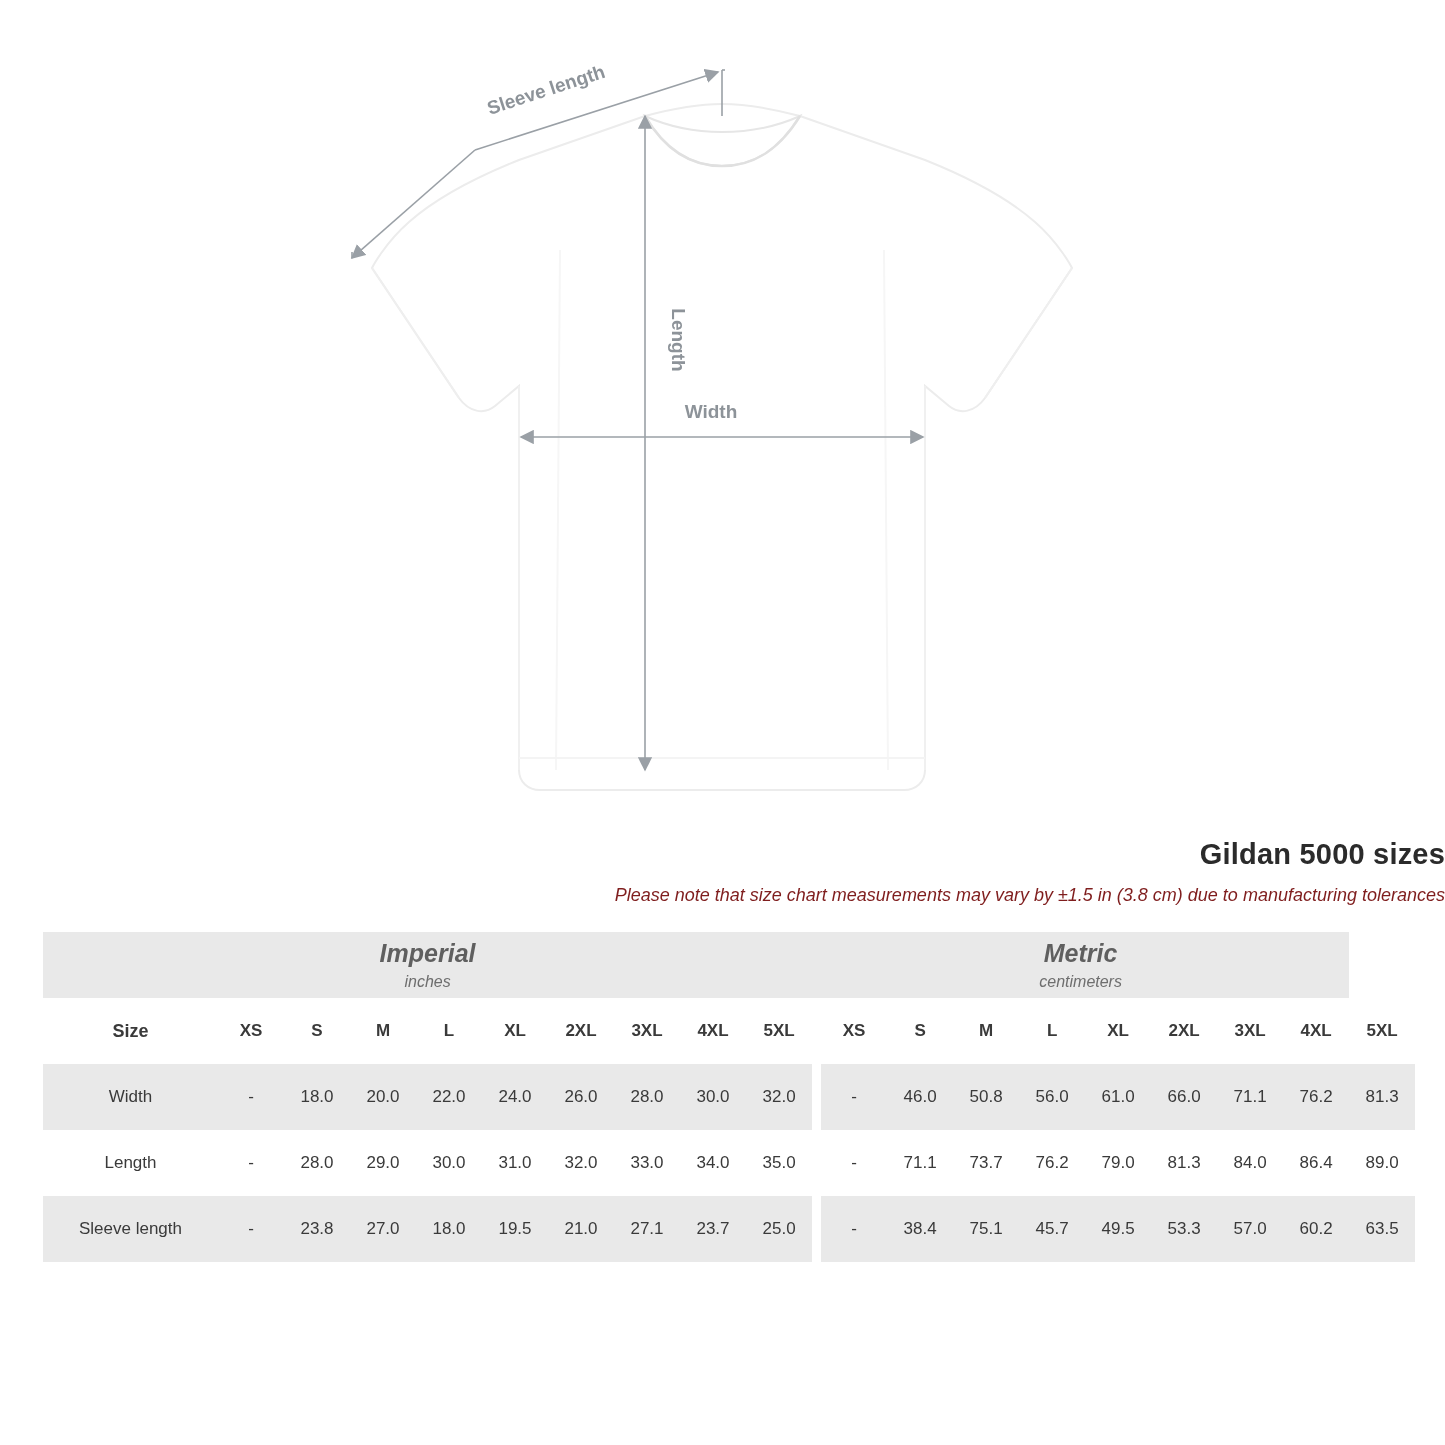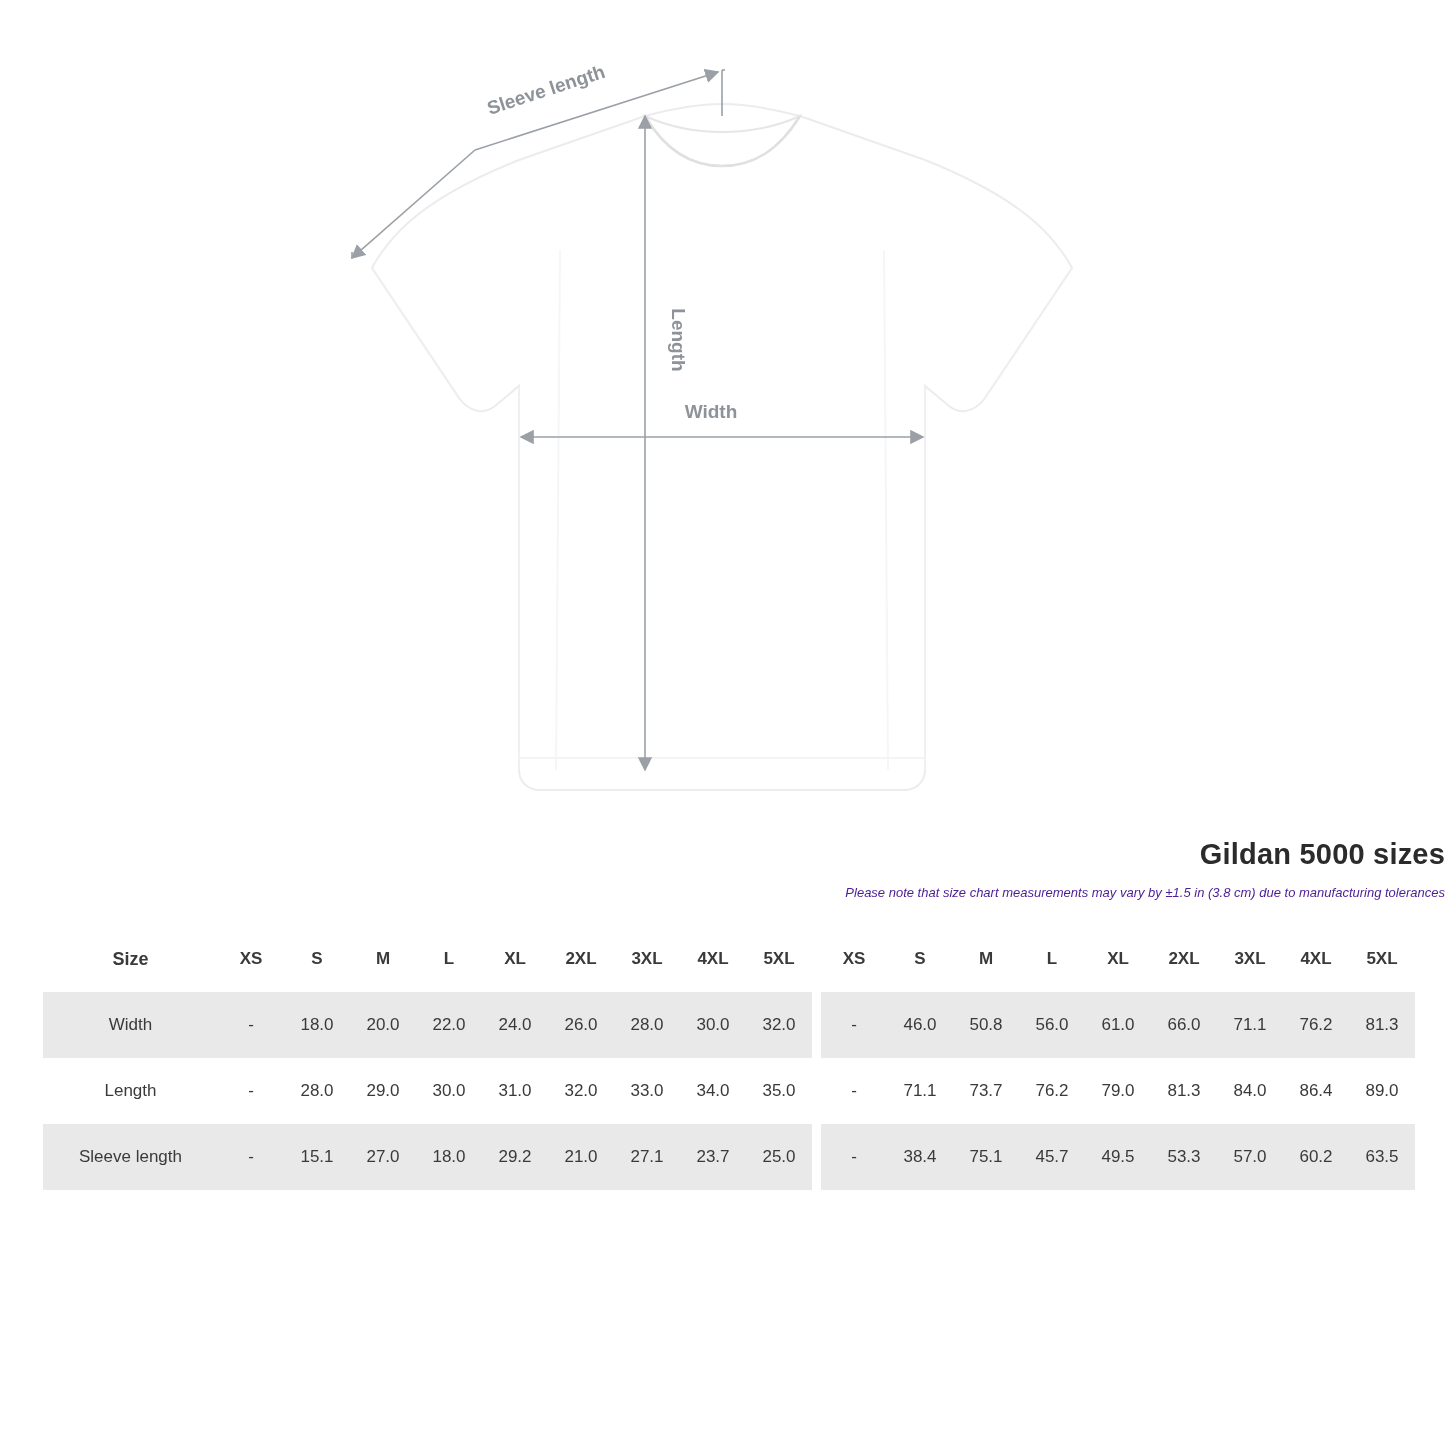--- a/index.html
+++ b/index.html
@@ -35,23 +35,23 @@
     text-align: right;
     margin-top: 18px;
   }
   .chart-title {
     font-size: 29px;
     font-weight: bold;
     color: #2b2b2b;
     letter-spacing: 0.2px;
   }
   .chart-note {
-    font-size: 13px;
+    font-size: 18px;
     font-style: italic;
-    color: #4c1d95;
+    color: #7f1d1d;
     margin-top: 14px;
   }
 
   
   .table-wrap {
     margin: 26px 43px 0 43px;
   }
   table.size-table {
     border-collapse: collapse;
     width: 1359px;
@@ -219,20 +219,30 @@
           <col class="c-val">
           <col class="c-val">
           <col class="c-val">
         <col class="c-val">
           <col class="c-val">
           <col class="c-val">
           <col class="c-val">
       </colgroup>
       <tbody>
 
+        <tr class="unit-row">
+          <td colspan="10">
+            <div class="unit-name">Imperial</div>
+            <div class="unit-sub">inches</div>
+          </td>
+          <td colspan="9">
+            <div class="unit-name">Metric</div>
+            <div class="unit-sub">centimeters</div>
+          </td>
+        </tr>
 
         <tr class="head-row">
           <td class="rowlabel">Size</td>
           <td class="sizecell">XS</td>
           <td class="sizecell">S</td>
           <td class="sizecell">M</td>
           <td class="sizecell">L</td>
           <td class="sizecell">XL</td>
           <td class="sizecell">2XL</td>
           <td class="sizecell">3XL</td>
@@ -292,24 +302,24 @@
           <td class="val">79.0</td>
           <td class="val">81.3</td>
           <td class="val">84.0</td>
           <td class="val">86.4</td>
           <td class="val">89.0</td>
         </tr>
 
         <tr class="band-grey">
           <td class="rowlabel">Sleeve length</td>
           <td class="val">-</td>
-          <td class="val">15.1</td>
+          <td class="val">23.8</td>
           <td class="val">27.0</td>
           <td class="val">18.0</td>
-          <td class="val">29.2</td>
+          <td class="val">19.5</td>
           <td class="val">21.0</td>
           <td class="val">27.1</td>
           <td class="val">23.7</td>
           <td class="val">25.0</td>
           <td class="gap"></td>
           <td class="val">-</td>
           <td class="val">38.4</td>
           <td class="val">75.1</td>
           <td class="val">45.7</td>
           <td class="val">49.5</td>

